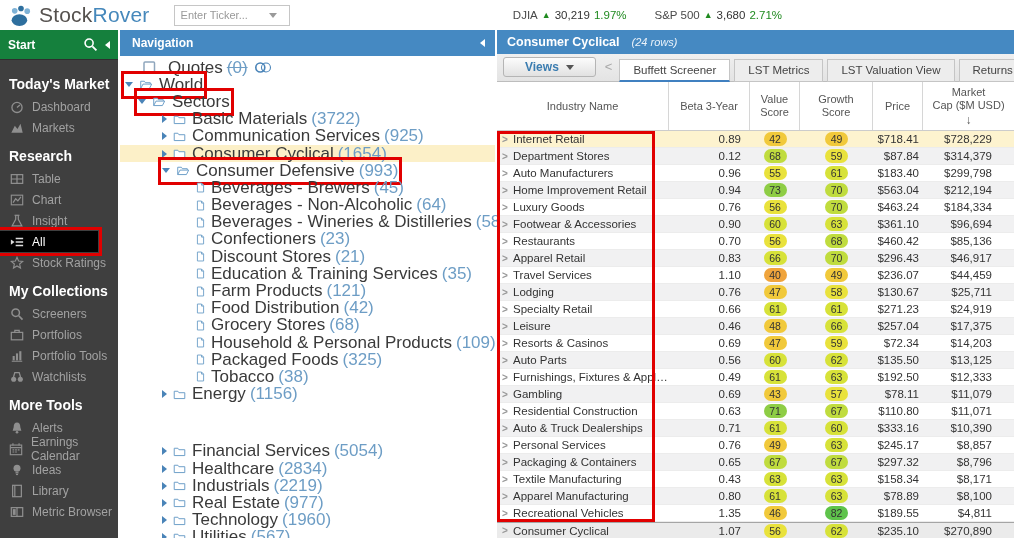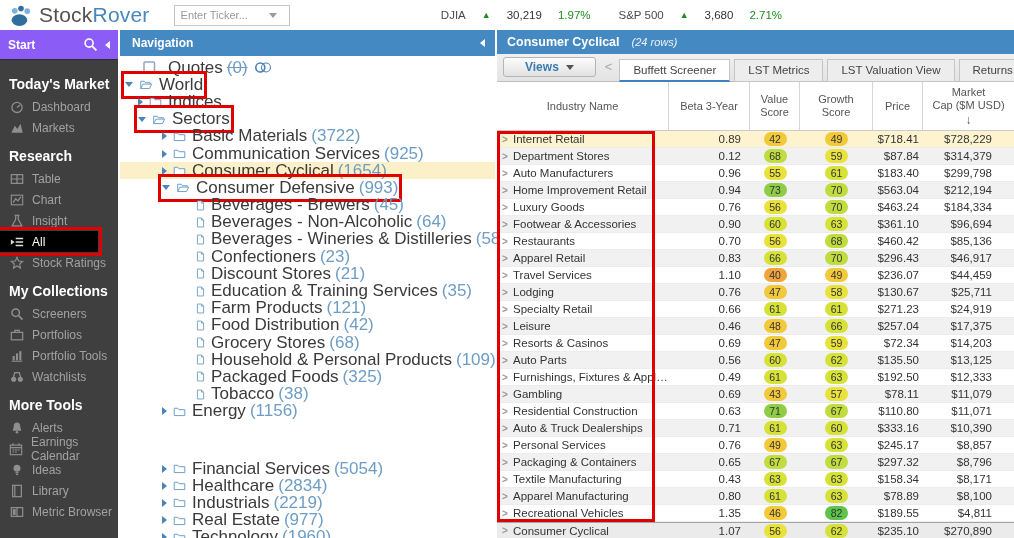--- a/index.html
+++ b/index.html
@@ -12,28 +12,28 @@
   #topbar { position:absolute; left:0; top:0; width:802px; height:30px; background:#fff; display:flex; align-items:center; }
   #logo { display:flex; align-items:center; margin-left:8px; }
   #logo .word { font-size:21px; letter-spacing:.2px; }
   #logo .stock { color:#55514e; }
   #logo .rover { color:#4688bb; }
   #ticker-wrap { margin-left:24px; width:116px; height:21px; border:1px solid #c6c6c6; display:flex; align-items:center; background:#fff; }
   #ticker-wrap input { border:none; outline:none; width:86px; font-size:11px; color:#555; padding-left:6px; font-family:"Liberation Sans",sans-serif; }
   #ticker-wrap input::placeholder { color:#999; }
   .dd-arrow { width:0; height:0; border-left:4px solid transparent; border-right:4px solid transparent; border-top:5px solid #9a9a9a; margin-left:8px; }
   #indices { margin-left:auto; margin-right:20px; display:flex; gap:28px; align-items:center; font-size:11.5px; }
-  .idx { display:flex; align-items:center; gap:16px; }
+  .idx { display:flex; align-items:center; gap:4px; }
   .idx .lbl { color:#4a4a4a; }
   .idx .up { color:#1f8a1f; font-size:9px; }
   .idx .val { color:#333; }
   .idx .pct { color:#1f8a1f; }
   
   #sidebar { position:absolute; left:0; top:30px; width:118px; height:508px; background:#3f3f3f; }
-  #side-head { height:30px; background:#8b5cf6; display:flex; align-items:center; padding:0 8px; border-bottom:1px solid #2e2e2e; }
+  #side-head { height:30px; background:#15803d; display:flex; align-items:center; padding:0 8px; border-bottom:1px solid #2e2e2e; }
   #side-head .title { color:#fff; font-weight:bold; font-size:12px; }
   #side-head .sicons { margin-left:auto; display:flex; align-items:center; gap:7px; }
   .tri-left { width:0; height:0; border-top:4px solid transparent; border-bottom:4px solid transparent; border-right:5px solid #fff; }
   #side-body { padding-top:6px; }
   .side-title { color:#fff; font-weight:bold; font-size:14px; padding:10px 0 4px 9px; }
   .side-item { height:21px; display:flex; align-items:center; padding-left:9px; color:#a2a2a2; font-size:12px; cursor:pointer; }
   .side-item .icn { width:15px; height:15px; margin-right:8px; display:flex; align-items:center; justify-content:center; color:#8f8f8f; }
   .side-item.selected { background:#000; color:#fff; width:98px; outline:3px solid #e10000; outline-offset:1px; }
   .side-item.selected .icn { color:#ddd; }
   
@@ -315,29 +315,20 @@
             <span class="ticon">
               <svg viewBox="0 0 16 16" width="16" height="13">
                 <path d="M1.5 13 V4 h4.5 l1.3 1.8 h6 V8" fill="#fff" stroke="#6b9dc7" stroke-width="1.2"></path>
                 <path d="M1.5 13 L4.3 7.5 H15 L12.2 13 Z" fill="#fff" stroke="#6b9dc7" stroke-width="1.2"></path>
               </svg>
             </span>
             <span>World</span>
           </span>
         </div>
         <div class="trow-nav" style="padding-left: 18px;">
-          <span class="ar-r"></span>
-          <span class="ticon">
-            <svg viewBox="0 0 16 16" width="15" height="13">
-              <path d="M1.5 13 V4 h4.5 l1.3 1.8 H14.5 V13 Z" fill="#fff" stroke="#6b9dc7" stroke-width="1.2"></path>
-            </svg>
-          </span>
-          <span>Indices</span>
-        </div>
-        <div class="trow-nav" style="padding-left: 18px;">
           <span class="annot-wrap" style="outline-color: rgb(225, 0, 0);">
             <span class="ar-d"></span>
             <span class="ticon">
               <svg viewBox="0 0 16 16" width="16" height="13">
                 <path d="M1.5 13 V4 h4.5 l1.3 1.8 h6 V8" fill="#fff" stroke="#6b9dc7" stroke-width="1.2"></path>
                 <path d="M1.5 13 L4.3 7.5 H15 L12.2 13 Z" fill="#fff" stroke="#6b9dc7" stroke-width="1.2"></path>
               </svg>
             </span>
             <span>Sectors</span>
           </span>

